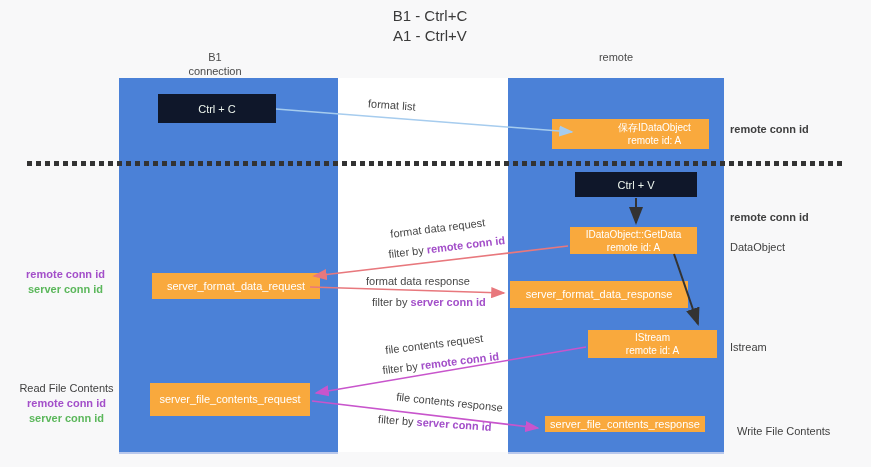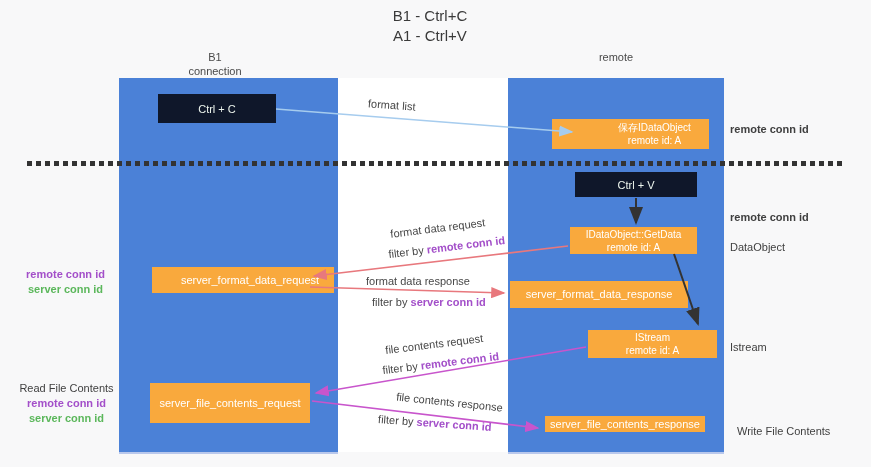--- a/index.html
+++ b/index.html
@@ -64,34 +64,34 @@
 
   <div class="box green" style="left:575px;top:172px;width:122px;height:25px;">
     <span>Ctrl + V</span>
   </div>
 
   <div class="box orange" style="left:570px;top:227px;width:127px;height:27px;font-size:10px;">
     <span>IDataObject::GetData</span>
     <span>remote id: A</span>
   </div>
 
-  <div class="box orange" style="left:152px;top:267px;width:168px;height:26px;font-size:11px;padding-left:14px;">
+  <div class="box orange" style="left:152px;top:273px;width:168px;height:26px;font-size:11px;">
     <span>server_format_data_request</span>
   </div>
 
   <div class="box orange" style="left:510px;top:281px;width:178px;height:27px;font-size:11px;">
     <span>server_format_data_response</span>
   </div>
 
   <div class="box orange" style="left:588px;top:330px;width:129px;height:28px;font-size:10px;">
     <span>IStream</span>
     <span>remote id: A</span>
   </div>
 
-  <div class="box orange" style="left:150px;top:383px;width:160px;height:40px;font-size:11px;">
+  <div class="box orange" style="left:150px;top:383px;width:160px;height:33px;font-size:11px;">
     <span>server_file_contents_request</span>
   </div>
 
   <div class="box orange" style="left:545px;top:416px;width:160px;height:16px;font-size:11px;">
     <span>server_file_contents_response</span>
   </div>
 
   <svg class="overlay" width="871" height="467" viewBox="0 0 871 467">
     <defs>
       <marker id="m-blue" markerWidth="9" markerHeight="7" refX="8" refY="3.5" orient="auto">

